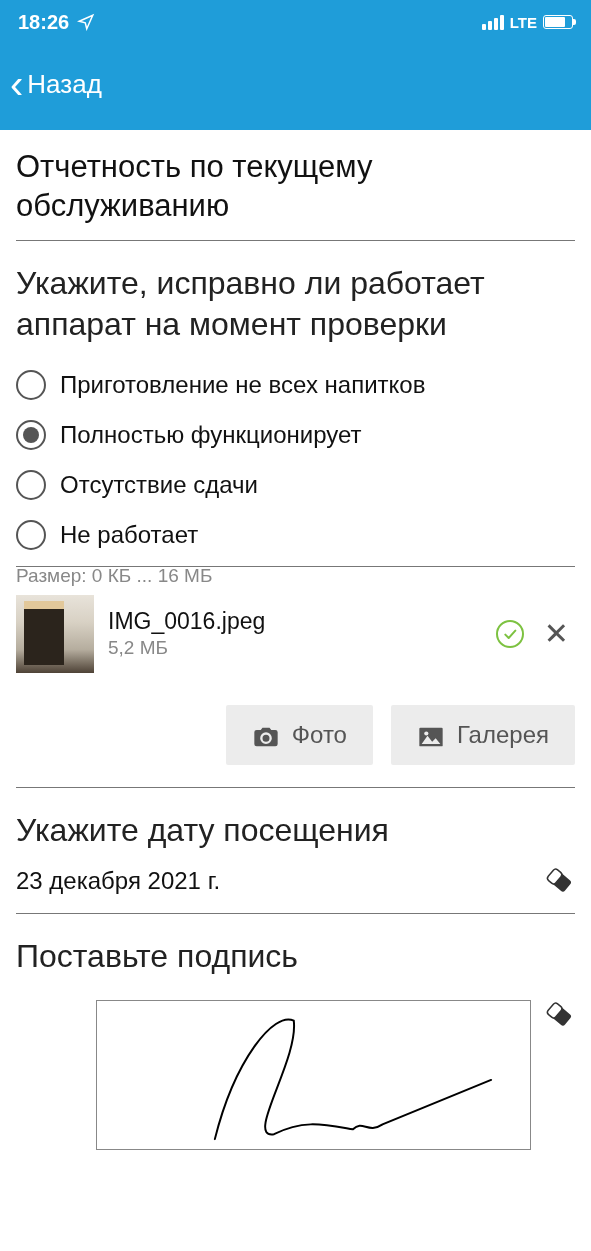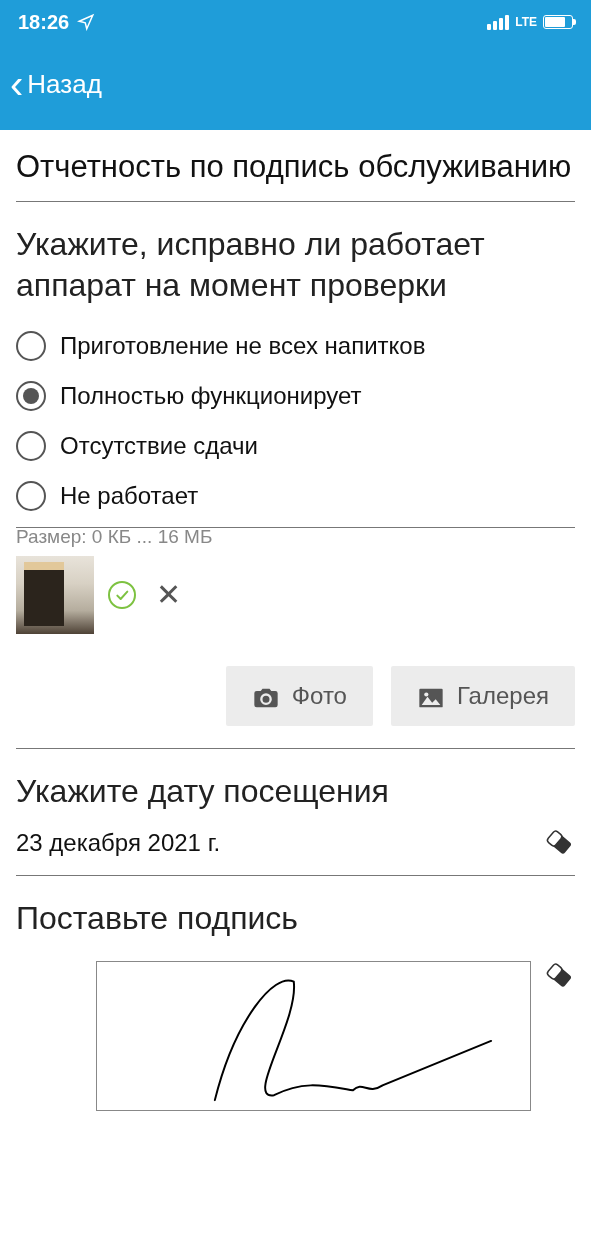--- a/index.html
+++ b/index.html
@@ -26,21 +26,21 @@
   .status-left { display: flex; align-items: center; gap: 8px; }
   .status-right { display: flex; align-items: center; gap: 6px; }
   .signal-bars { display: inline-flex; align-items: flex-end; gap: 2px; }
   .signal-bars span {
     width: 4px; background: #fff; display: inline-block; border-radius: 1px;
   }
   .signal-bars span:nth-child(1){height:6px;}
   .signal-bars span:nth-child(2){height:9px;}
   .signal-bars span:nth-child(3){height:12px;}
   .signal-bars span:nth-child(4){height:15px;}
-  .lte { font-size: 12px; font-weight:600; }
+  .lte { font-size: 15px; font-weight:600; }
   .battery {
     width: 30px; height: 14px; border: 1.5px solid #fff; border-radius: 3px;
     position: relative; display: inline-block;
   }
   .battery::after {
     content:""; position:absolute; right:-4px; top:3px; width:3px; height:6px;
     background:#fff; border-radius:0 2px 2px 0;
   }
   .battery-fill {
     position:absolute; left:1px; top:1px; bottom:1px; width:70%;
@@ -157,21 +157,21 @@
 
 <div class="nav-bar">
   <div class="back-button">
     <span class="back-chevron">‹</span>
     <span>Назад</span>
   </div>
 </div>
 
 <div class="content">
 
-  <h1 class="page-title">Отчетность по подпись обслуживанию</h1>
+  <h1 class="page-title">Отчетность по текущему обслуживанию</h1>
   <hr class="hr">
 
   <div class="section-label">Укажите, исправно ли работает аппарат на момент проверки</div>
 
   <div class="radio-row">
     <span class="radio-outer"></span>
     <span>Приготовление не всех напитков</span>
   </div>
   <div class="radio-row">
     <span class="radio-outer">
@@ -188,20 +188,24 @@
     <span>Не работает</span>
   </div>
   <hr class="hr">
 
   <div class="sub-hint">Размер: 0 КБ ... 16 МБ</div>
 
   <div class="file-row">
     <div class="thumb">
       <div class="panel-top"></div>
       <div class="panel"></div>
+    </div>
+    <div class="file-meta">
+      <span class="file-name">IMG_0016.jpeg</span>
+      <span class="file-size">5,2 МБ</span>
     </div>
     <span class="check-circle">
       <svg width="16" height="16" viewBox="0 0 24 24" fill="none" stroke="#7dc241" stroke-width="3" stroke-linecap="round" stroke-linejoin="round">
           <polyline points="5 13 10 18 20 7"></polyline>
         </svg>
     </span>
     <span class="x-icon">✕</span>
   </div>
 
   <div class="button-row">

